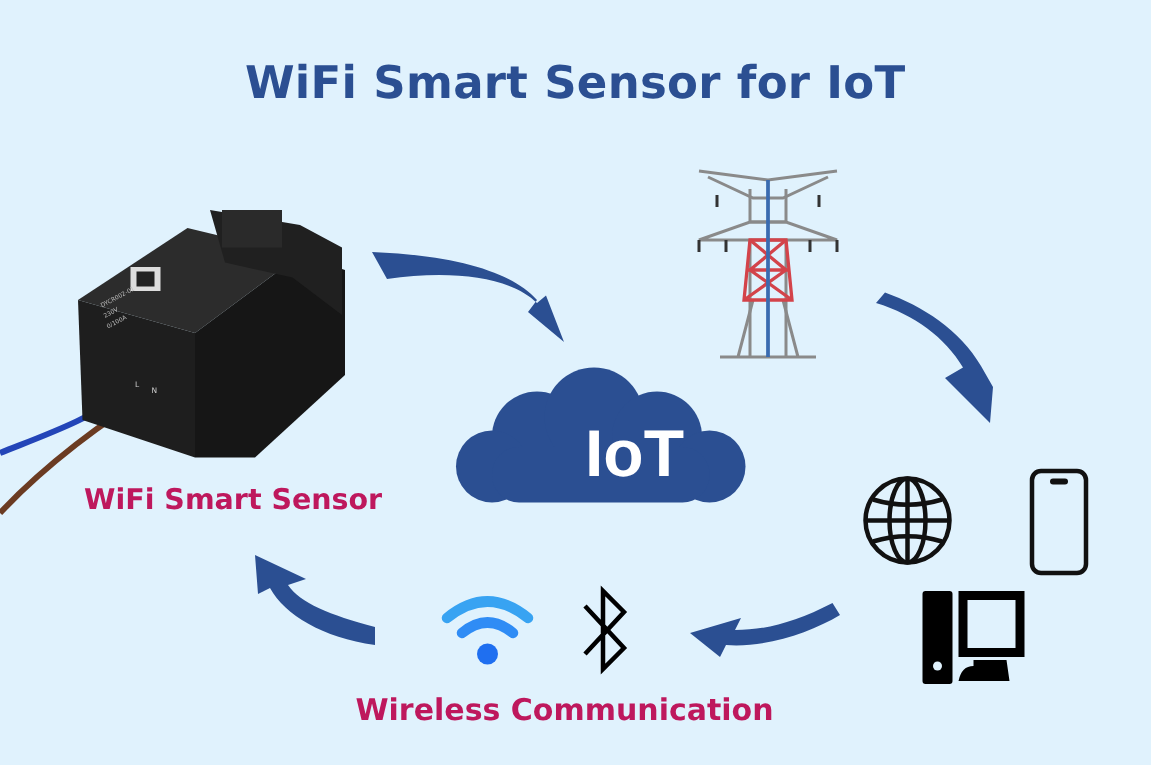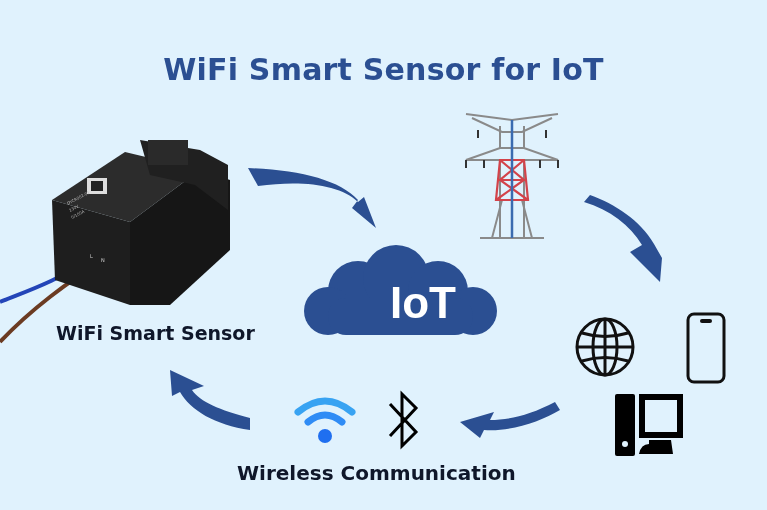--- a/index.html
+++ b/index.html
@@ -1,18 +1,18 @@
 <!DOCTYPE html>
 <html><head>
 <meta charset="utf-8">
 <style>
   html, body { margin:0; padding:0; }
   body { width:767px; height:510px; background:#e0f2fd; position:relative; overflow:hidden; font-family:"DejaVu Sans", sans-serif; }
-  .title { position:absolute; left:0; width:767px; top:52px; text-align:center; font-size:30px; font-weight:bold; color:#2b4f92; letter-spacing:0.2px; }
-  .label { position:absolute; font-weight:bold; color:#0f172a; }
+  .title { position:absolute; left:0; width:767px; top:38px; text-align:center; font-size:30px; font-weight:bold; color:#2b4f92; letter-spacing:0.2px; }
+  .label { position:absolute; font-weight:bold; color:#be185d; }
   .sensor-label { left:56px; top:321px; font-size:19px; line-height:25px; }
   .wireless-label { left:237px; top:461px; font-size:20px; }
   .abs { position:absolute; }
   .cloud-text { position:absolute; left:336px; top:278px; width:120px; text-align:right; font-family:"Liberation Sans", sans-serif; font-weight:bold; font-size:44px; color:#ffffff; }
 </style>
 </head>
 <body>
 
 <div class="title">WiFi Smart Sensor for IoT</div>
 

